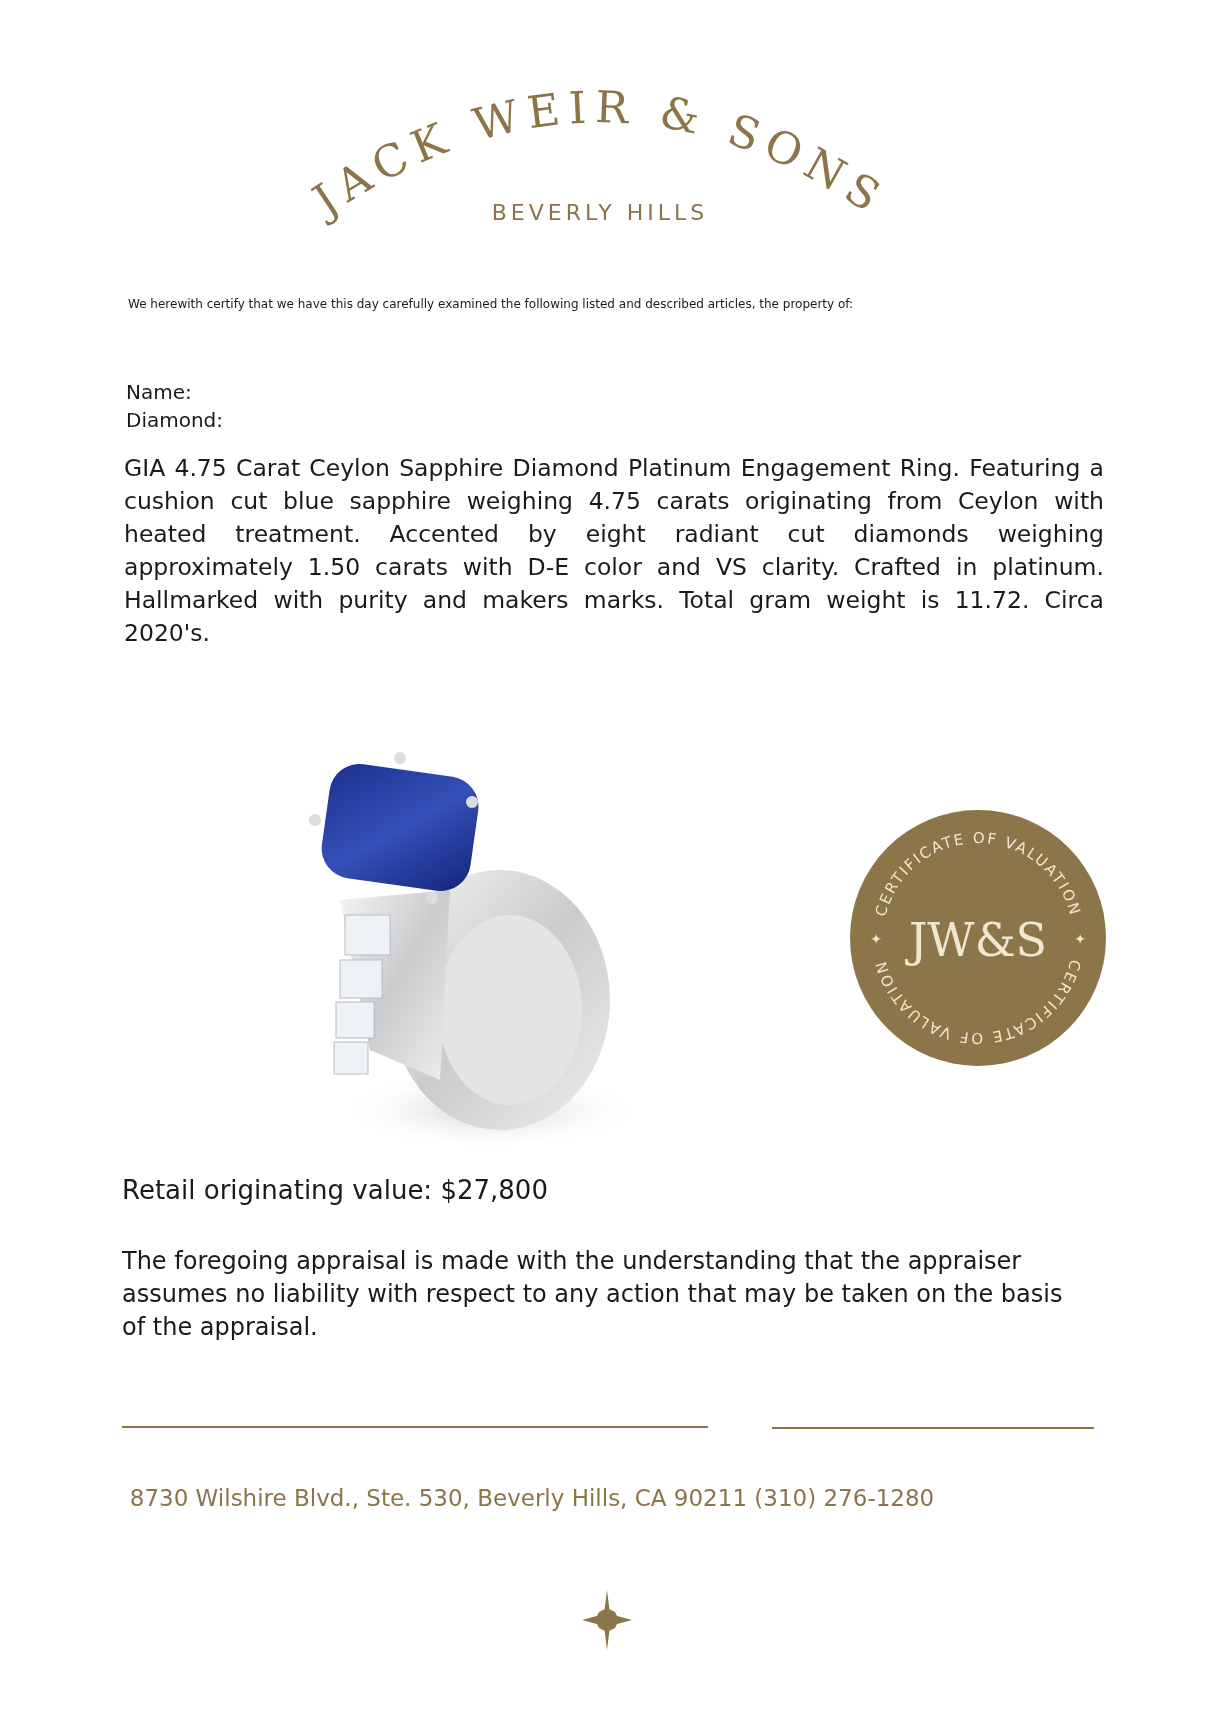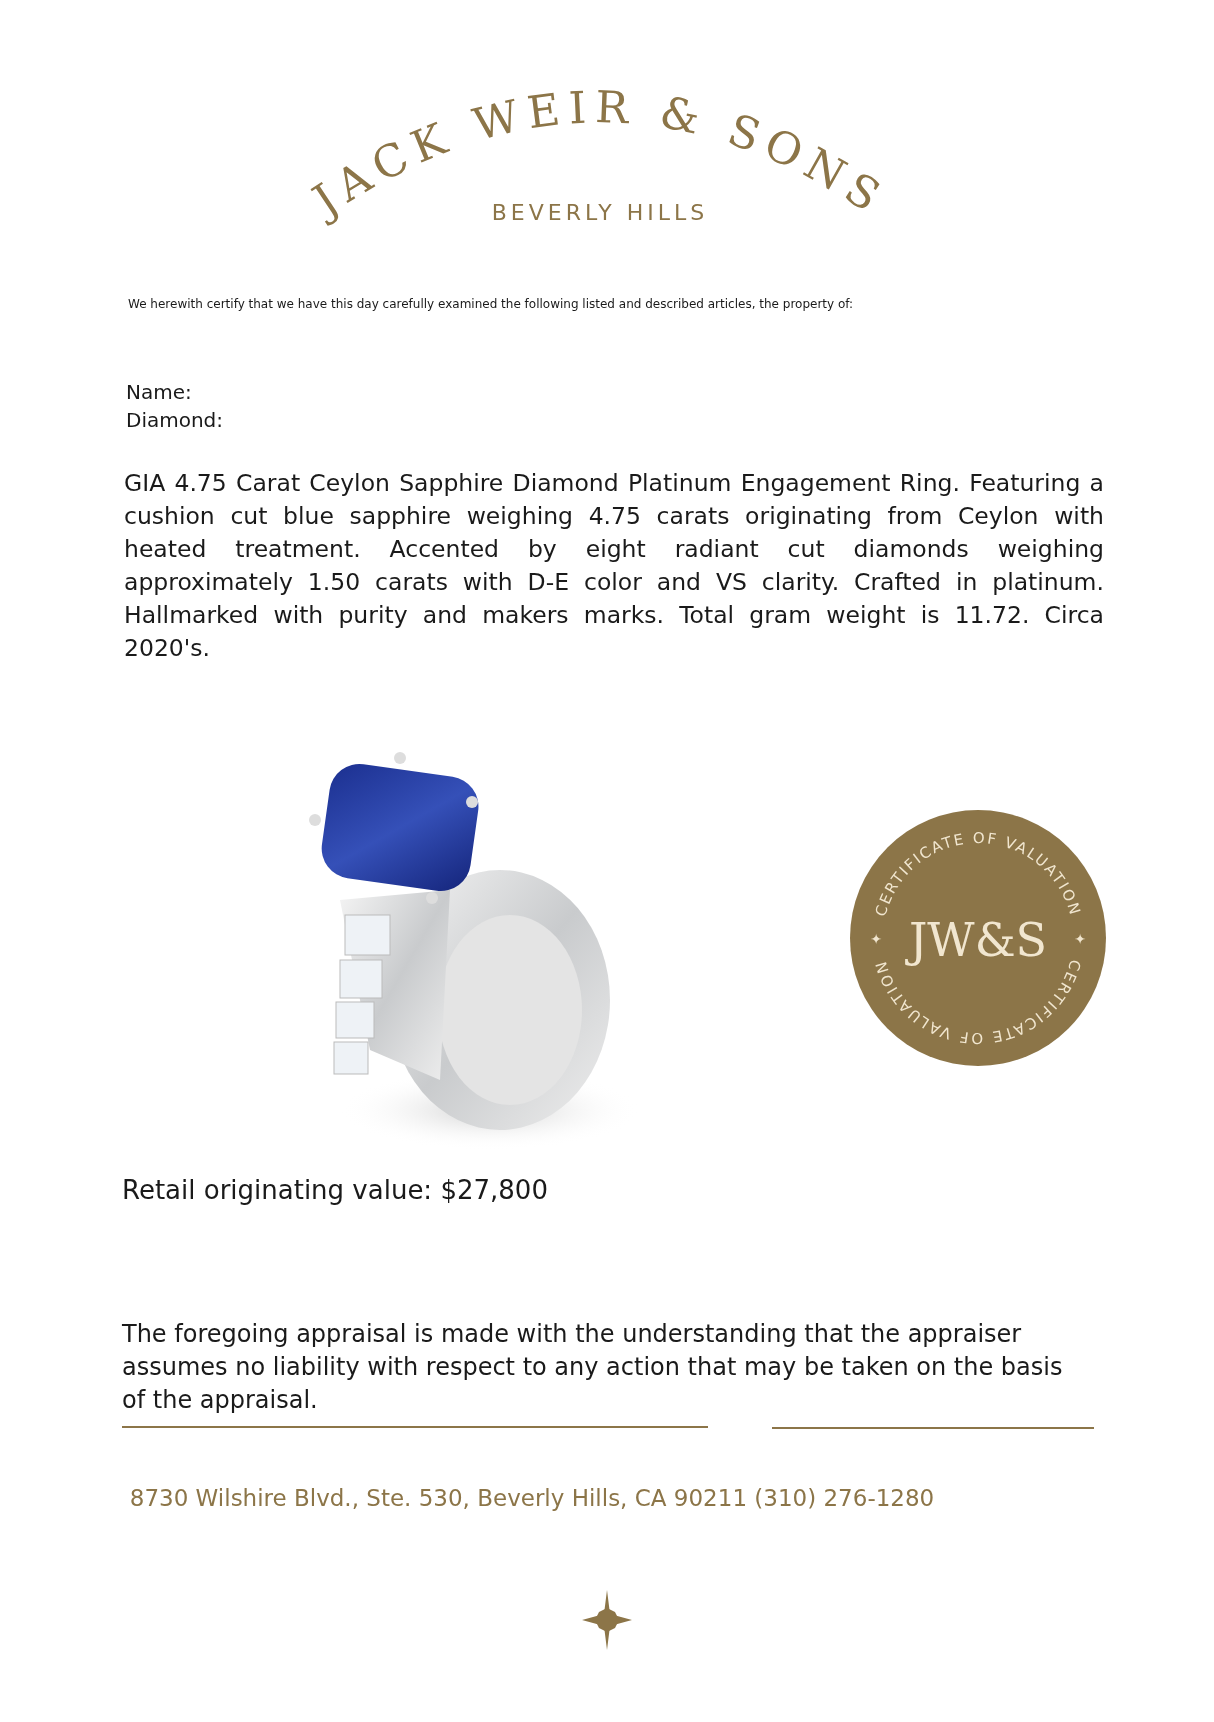--- a/index.html
+++ b/index.html
@@ -3,25 +3,25 @@
   <meta charset="utf-8">
   <style>
     html, body { margin: 0; padding: 0; background: #ffffff; }
     body { width: 1214px; height: 1722px; position: relative; overflow: hidden;
            font-family: "DejaVu Sans", sans-serif; color: #1a1a1a; }
     .abs { position: absolute; }
     .logo-svg { left: 300px; top: 70px; width: 600px; height: 180px; }
     .intro { left: 122px; top: 290px; font-size: 12px; line-height: 29px; width: 800px; margin-left: 6px; }
     .owner { left: 126px; top: 378px; font-size: 20px; line-height: 28px; }
     .desc { left: 124px; top: 452px; width: 980px; font-size: 23.5px; line-height: 33px;
-            text-align: justify; text-align-last: left; margin-top: 15px; }
+            text-align: justify; text-align-last: left; }
     .ring { left: 300px; top: 750px; width: 360px; height: 410px; }
     .seal { left: 848px; top: 808px; width: 260px; height: 260px; }
     .value { left: 122px; top: 1175px; font-size: 26px; }
-    .disclaimer { left: 122px; top: 1318px; width: 960px; font-size: 24px; line-height: 33px; }
+    .disclaimer { left: 122px; top: 1245px; width: 960px; font-size: 24px; line-height: 33px; }
     .sig-line { height: 2px; background: #8c7548; }
     .address { left: 0; width: 1064px; top: 1485px; text-align: center; font-size: 23px; color: #8c7548; }
     .star { left: 582px; top: 1590px; width: 50px; height: 60px; }
   </style>
 </head>
 <body>
 
 <svg class="abs logo-svg" viewBox="0 0 600 180">
   <defs>
     <path id="arcPath" d="M 30 145 Q 300 -40 570 145"></path>

